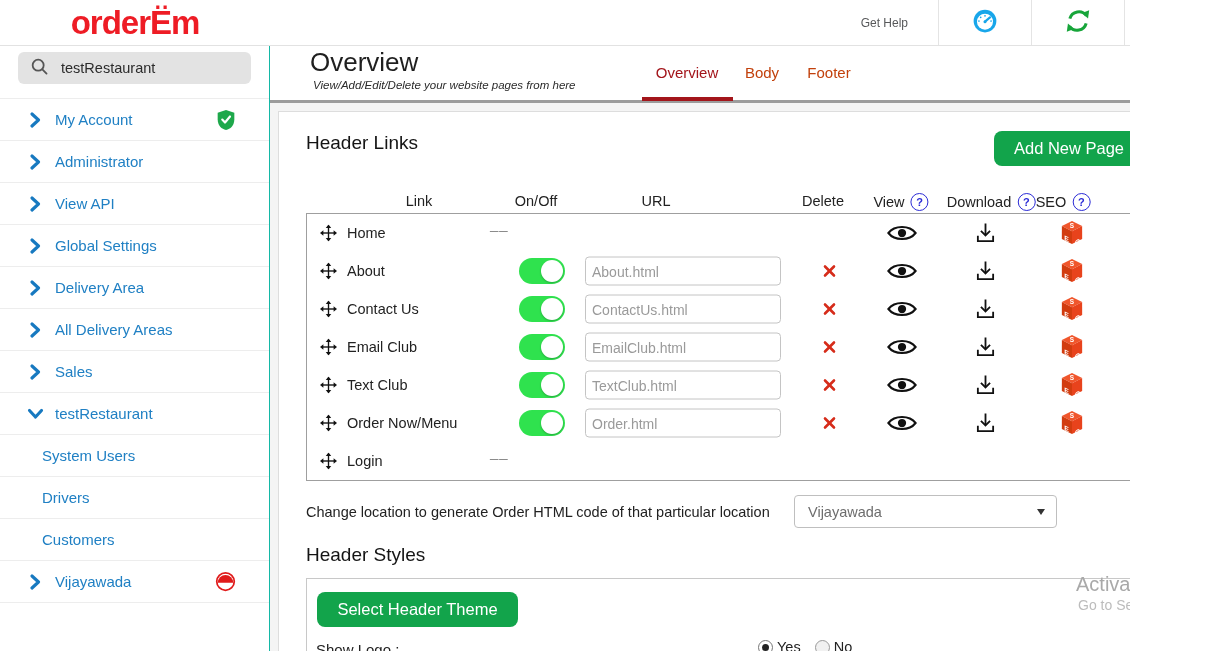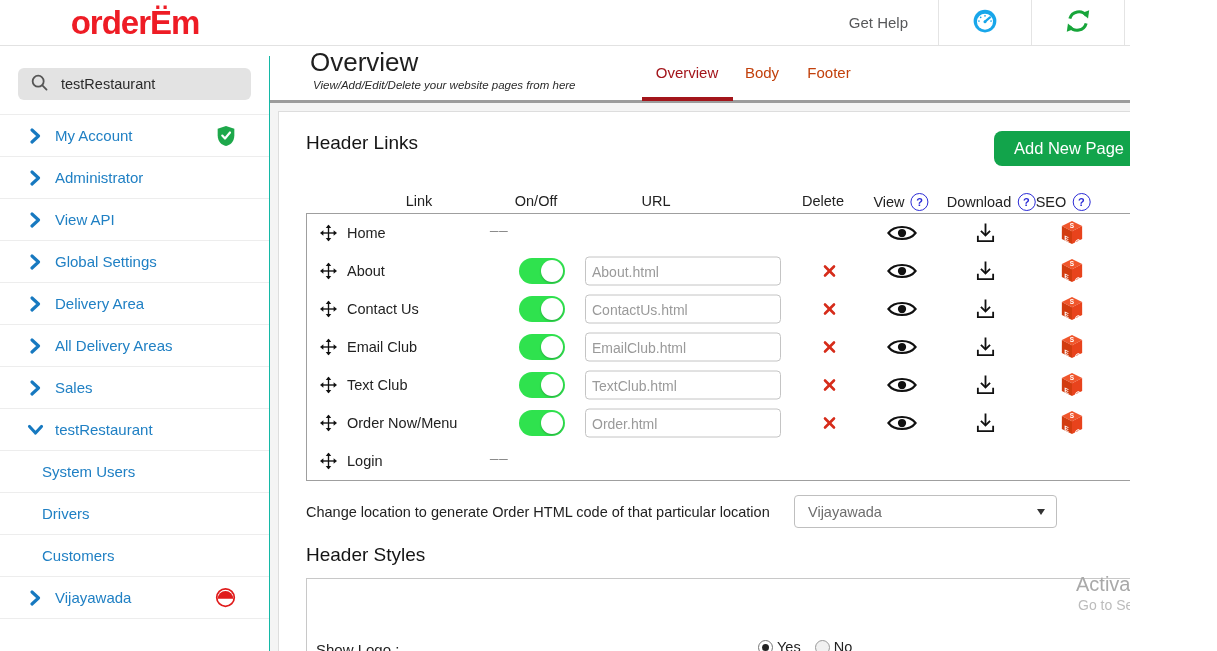--- a/index.html
+++ b/index.html
@@ -5,27 +5,27 @@
   html,body{margin:0;padding:0;background:#fff;}
   .app{position:relative;width:1130px;height:651px;overflow:hidden;background:#fff;
        font-family:"Liberation Sans",sans-serif;text-decoration:underline;-webkit-font-smoothing:antialiased;}
 
   
   .topbar{position:absolute;left:0;top:0;width:1217px;height:45px;background:#fff;
           border-bottom:1px solid #e2e2e2;z-index:5;}
   .logo{position:absolute;left:0;top:0;width:270px;height:45px;line-height:46px;text-align:center;
         color:#ee1c25;font-size:33px;font-weight:800;letter-spacing:-1px;}
   .tb-right{position:absolute;right:0;top:0;height:45px;display:flex;align-items:stretch;}
-  .gethelp{display:flex;align-items:center;padding:0 30px 0 10px;color:#57585a;font-size:15px;cursor:pointer;}
+  .gethelp{display:flex;align-items:center;padding:0 30px 0 10px;color:#57585a;font-size:12px;cursor:pointer;}
   .tb-cell{width:92px;border-left:1px solid #e4e4e4;display:flex;align-items:center;justify-content:center;position:relative;cursor:pointer;}
   .tb-badge{position:absolute;top:4px;right:26px;min-width:17px;height:17px;border-radius:9px;background:#e25f5c;
             color:#fff;font-size:11px;font-weight:700;line-height:17px;text-align:center;}
 
   
-  .sidebar{position:absolute;left:0;top:56px;width:269px;bottom:0;background:#fff;border-right:6px solid #14b8a6;overflow:hidden;}
+  .sidebar{position:absolute;left:0;top:40px;width:269px;bottom:0;background:#fff;border-right:6px solid #14b8a6;overflow:hidden;}
   .search{margin:12px 18px 14px 18px;height:32px;background:#e3e3e3;border-radius:6px;display:flex;align-items:center;
           padding-left:12px;gap:12px;color:#2b2b2b;font-size:14.5px;cursor:text;}
   .side-item{height:41px;border-top:1px solid #ededed;display:flex;align-items:center;padding-left:30px;cursor:pointer;}
   .side-item .chev{width:12px;height:16px;margin-right:13px;display:inline-flex;align-items:center;}
   .side-item .chev.down svg{transform:rotate(90deg);}
   .side-item .lab{color:#2080c4;font-size:15px;}
   .side-item.indent{padding-left:42px;}
   .side-item .side-badge{margin-left:auto;margin-right:33px;display:inline-flex;}
 
   
@@ -560,20 +560,21 @@
 
         <div class="chg-text">Change location to generate Order HTML code of that particular location</div>
         <div class="dd">
           <span>Vijayawada</span>
           <span class="caret"></span>
         </div>
 
         <div class="sec-title" style="left:27px;top:432px;">Header Styles</div>
 
         <div class="hsbox">
+          <button class="btn btn-theme">Select Header Theme</button>
           <div class="showlogo">Show Logo :</div>
           <div class="radios" id="radios">
               <span class="radio">
                 <span class="rdot sel"></span>
                 <span>Yes</span>
               </span>
               <span class="radio">
                 <span class="rdot unsel"></span>
                 <span>No</span>
               </span>

